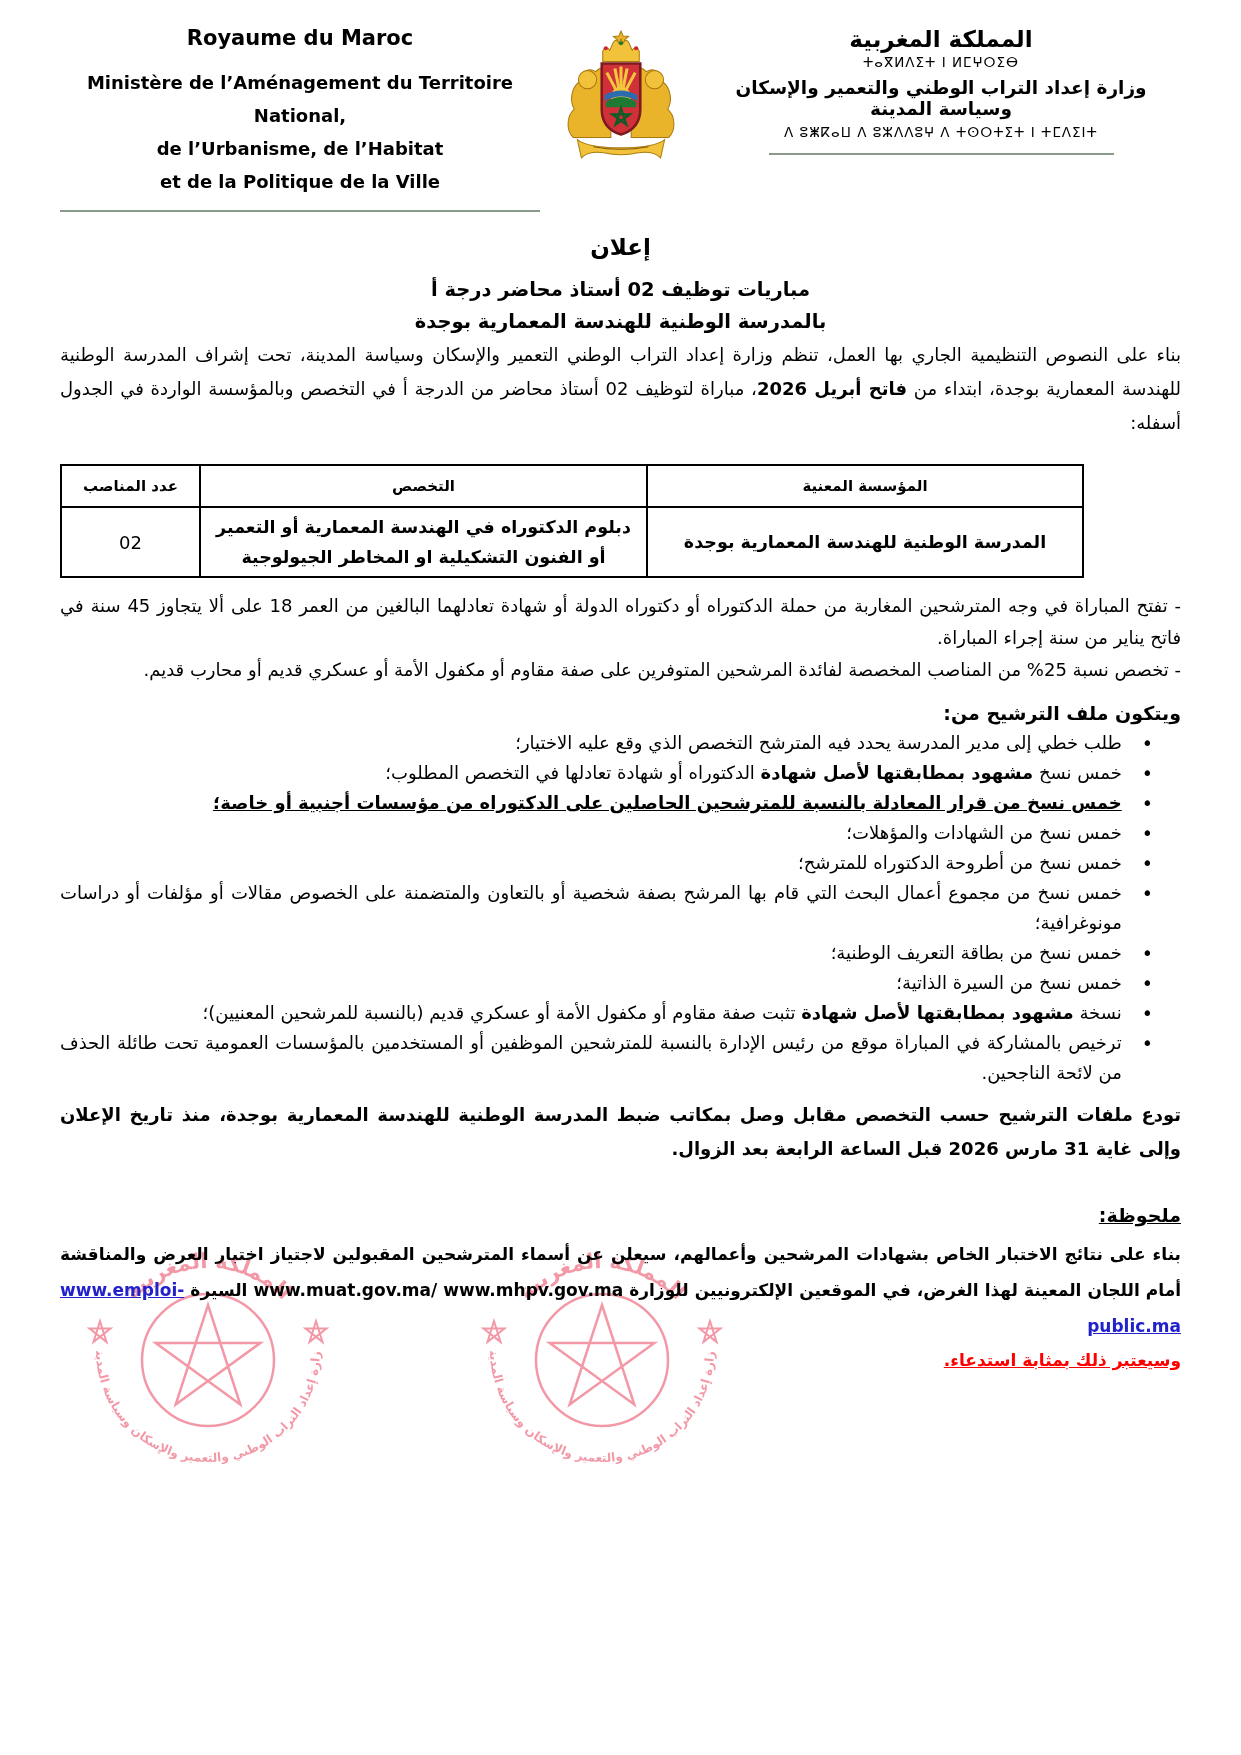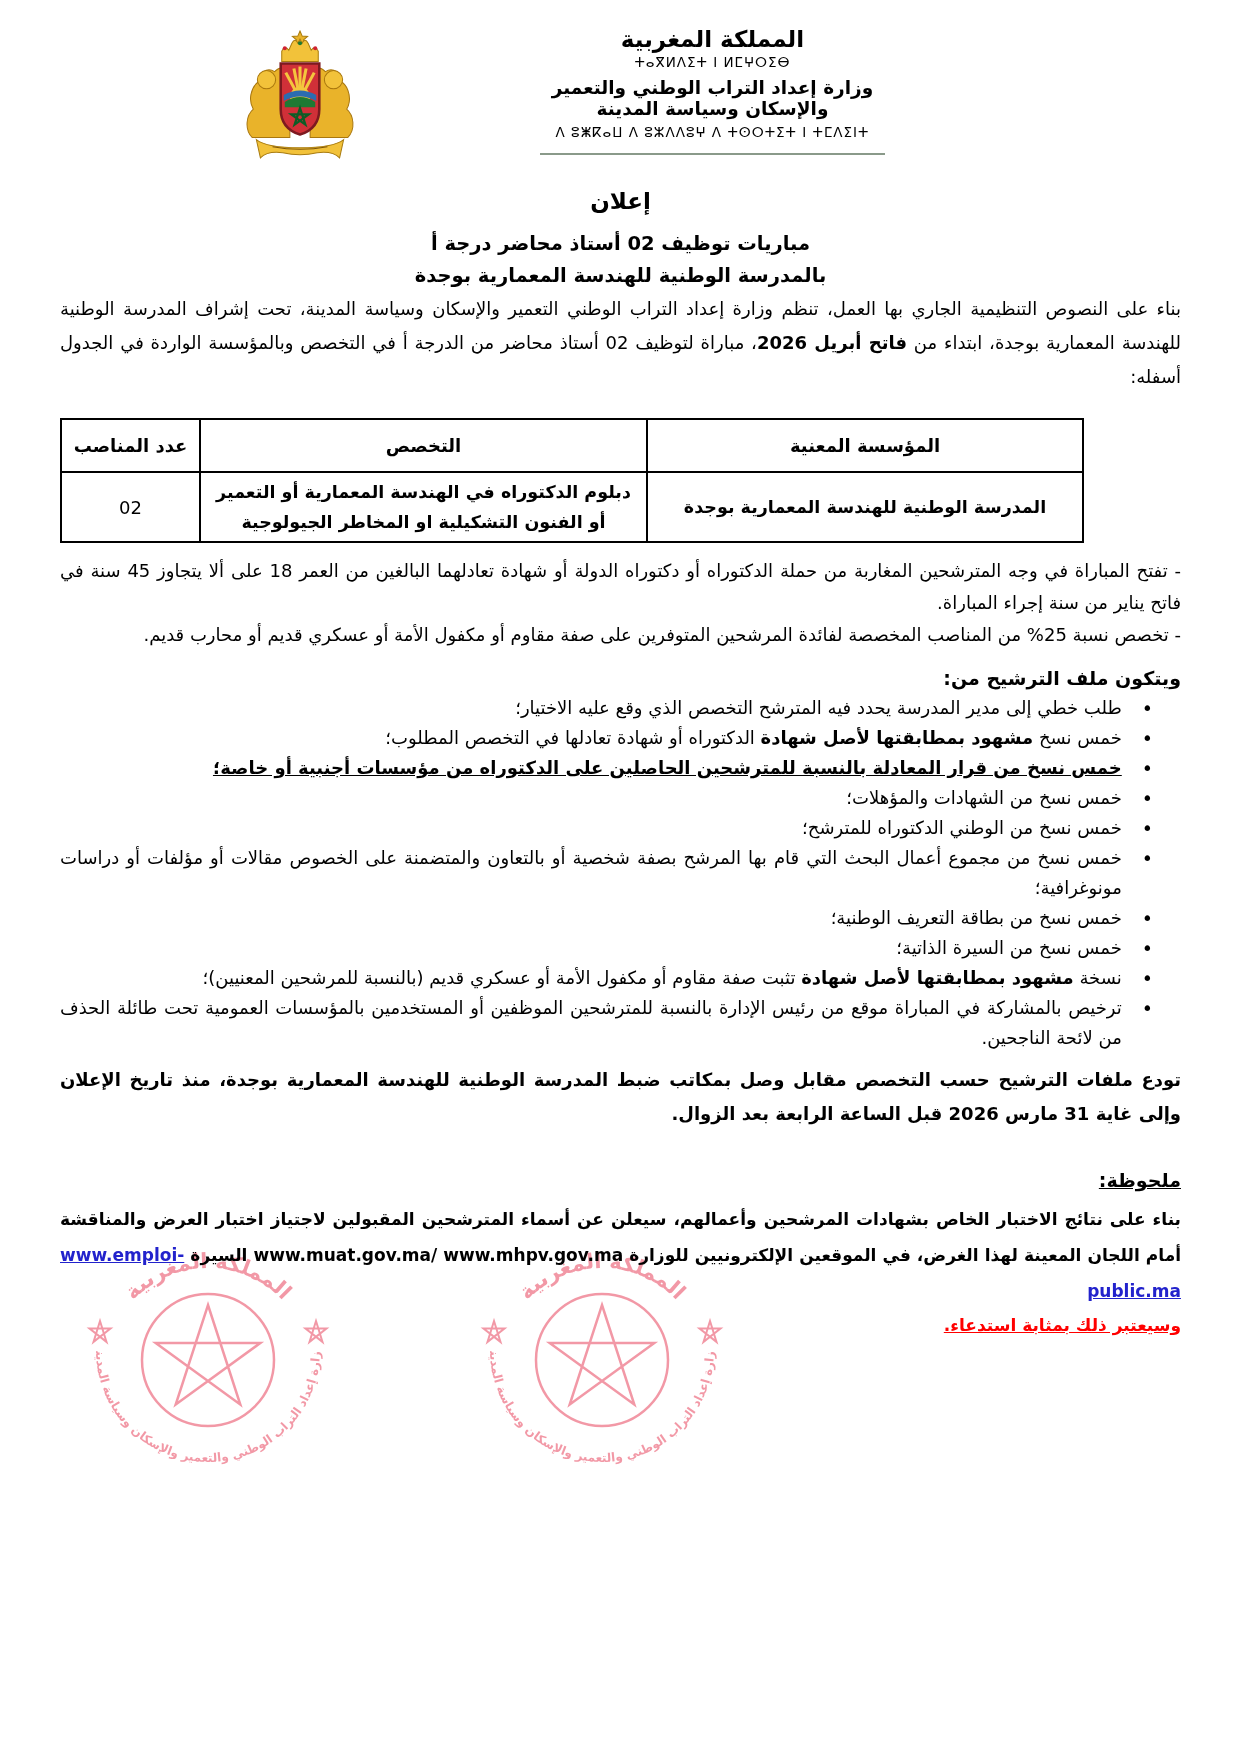--- a/index.html
+++ b/index.html
@@ -33,21 +33,21 @@
   .t-l{font-size:19.5px;font-weight:bold;line-height:32px;}
 
   
   .rtl{direction:rtl;}
   .para{font-size:18px;line-height:34px;text-align:justify;}
   .b{font-weight:bold;}
 
   
   table.postes{border-collapse:collapse;direction:rtl;margin:24px 38px 0 0;table-layout:fixed;}
   table.postes th,table.postes td{border:2px solid #000;text-align:center;vertical-align:middle;padding:4px 10px;}
-  table.postes th{font-size:18px;font-weight:bold;height:53px;}
+  table.postes th{font-size:15px;font-weight:bold;height:42px;}
   td.c-inst{width:436px;font-size:17.5px;font-weight:bold;border-bottom:7px solid #000;}
   td.c-spec{width:447px;font-size:17.5px;font-weight:bold;line-height:30px;padding:9px 14px;}
   td.c-pos{width:139px;font-size:18px;}
 
   .conds{margin-top:12px;}
   .conds .para{margin-top:0;line-height:32px;}
 
   .sec-head{font-size:19px;font-weight:bold;text-align:right;margin-top:16px;}
 
   .bullets{margin-top:4px;padding-right:28px;}
@@ -87,20 +87,27 @@
     <circle cx="140" cy="128" r="66" fill="none" stroke="currentColor" stroke-width="2.5"></circle>
     <path d="M140,73 L172.3,172.5 L87.7,111 L192.3,111 L107.7,172.5 Z" fill="none" stroke="currentColor" stroke-width="2.5"></path>
     <path d="M32,89 L38.5,109.9 L21.5,96.6 L42.5,96.6 L25.5,109.9 Z" fill="none" stroke="currentColor" stroke-width="2"></path>
     <path d="M248,89 L254.5,109.9 L237.5,96.6 L258.5,96.6 L241.5,109.9 Z" fill="none" stroke="currentColor" stroke-width="2"></path>
     <text font-size="12" font-weight="bold"><textPath href="#sB_bot" startOffset="50%" text-anchor="middle">وزارة إعداد التراب الوطني والتعمير والإسكان وسياسة المدينة</textPath></text>
   </svg>
 
   <div class="content">
 
     <div class="hdr">
+      <div class="h-left">
+        <div class="l1">Royaume du Maroc</div>
+        <div class="lx">Ministère de l’Aménagement du Territoire National,</div>
+        <div class="lx">de l’Urbanisme, de l’Habitat</div>
+        <div class="lx">et de la Politique de la Ville</div>
+        <div class="rule rule-l"></div>
+      </div>
 
       <div class="h-center">
 
         <svg width="128" height="136" viewBox="0 0 126 134">
           <path d="M63,1 l2.2,5 5.3,0.4 -4,3.4 1.3,5.2 -4.8,-2.9 -4.8,2.9 1.3,-5.2 -4,-3.4 5.3,-0.4 Z" fill="#e9b32a" stroke="#a97c10"></path>
           <g>
             <path d="M16,106 C8,98 10,84 17,78 C12,70 14,57 22,51 C22,43 30,36 38,41 C44,34 53,38 53,47 L53,106 Z" fill="#e9b32a" stroke="#a9770e"></path>
             <circle cx="30" cy="49" r="9" fill="#f2c23a" stroke="#a9770e"></circle>
           </g>
           <g>
@@ -185,21 +192,21 @@
       <div class="b-item emph">
           <span class="b-dot">•</span>
           <span class="b-text"><span></span><span class="b">خمس نسخ من قرار المعادلة بالنسبة للمترشحين الحاصلين على الدكتوراه من مؤسسات أجنبية أو خاصة؛</span><span></span></span>
         </div>
       <div class="b-item">
           <span class="b-dot">•</span>
           <span class="b-text"><span>خمس نسخ من الشهادات والمؤهلات؛</span></span>
         </div>
       <div class="b-item">
           <span class="b-dot">•</span>
-          <span class="b-text"><span>خمس نسخ من الوطني الدكتوراه للمترشح؛</span></span>
+          <span class="b-text"><span>خمس نسخ من أطروحة الدكتوراه للمترشح؛</span></span>
         </div>
       <div class="b-item">
           <span class="b-dot">•</span>
           <span class="b-text"><span>خمس نسخ من مجموع أعمال البحث التي قام بها المرشح بصفة شخصية أو بالتعاون والمتضمنة على الخصوص مقالات أو مؤلفات أو دراسات مونوغرافية؛</span></span>
         </div>
       <div class="b-item">
           <span class="b-dot">•</span>
           <span class="b-text"><span>خمس نسخ من بطاقة التعريف الوطنية؛</span></span>
         </div>
       <div class="b-item">

